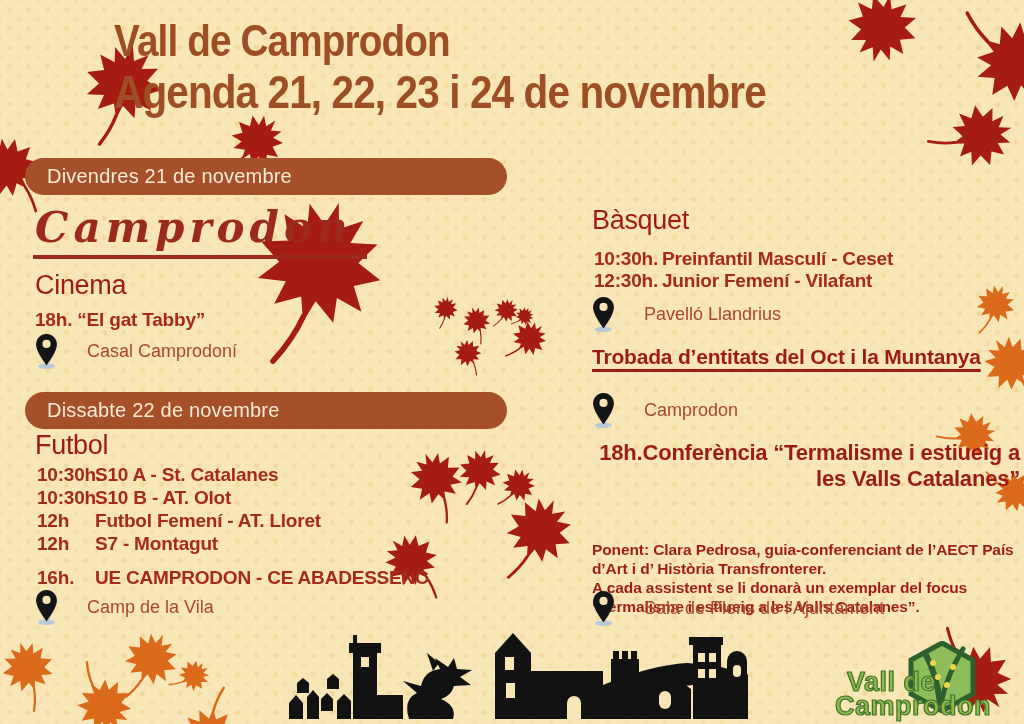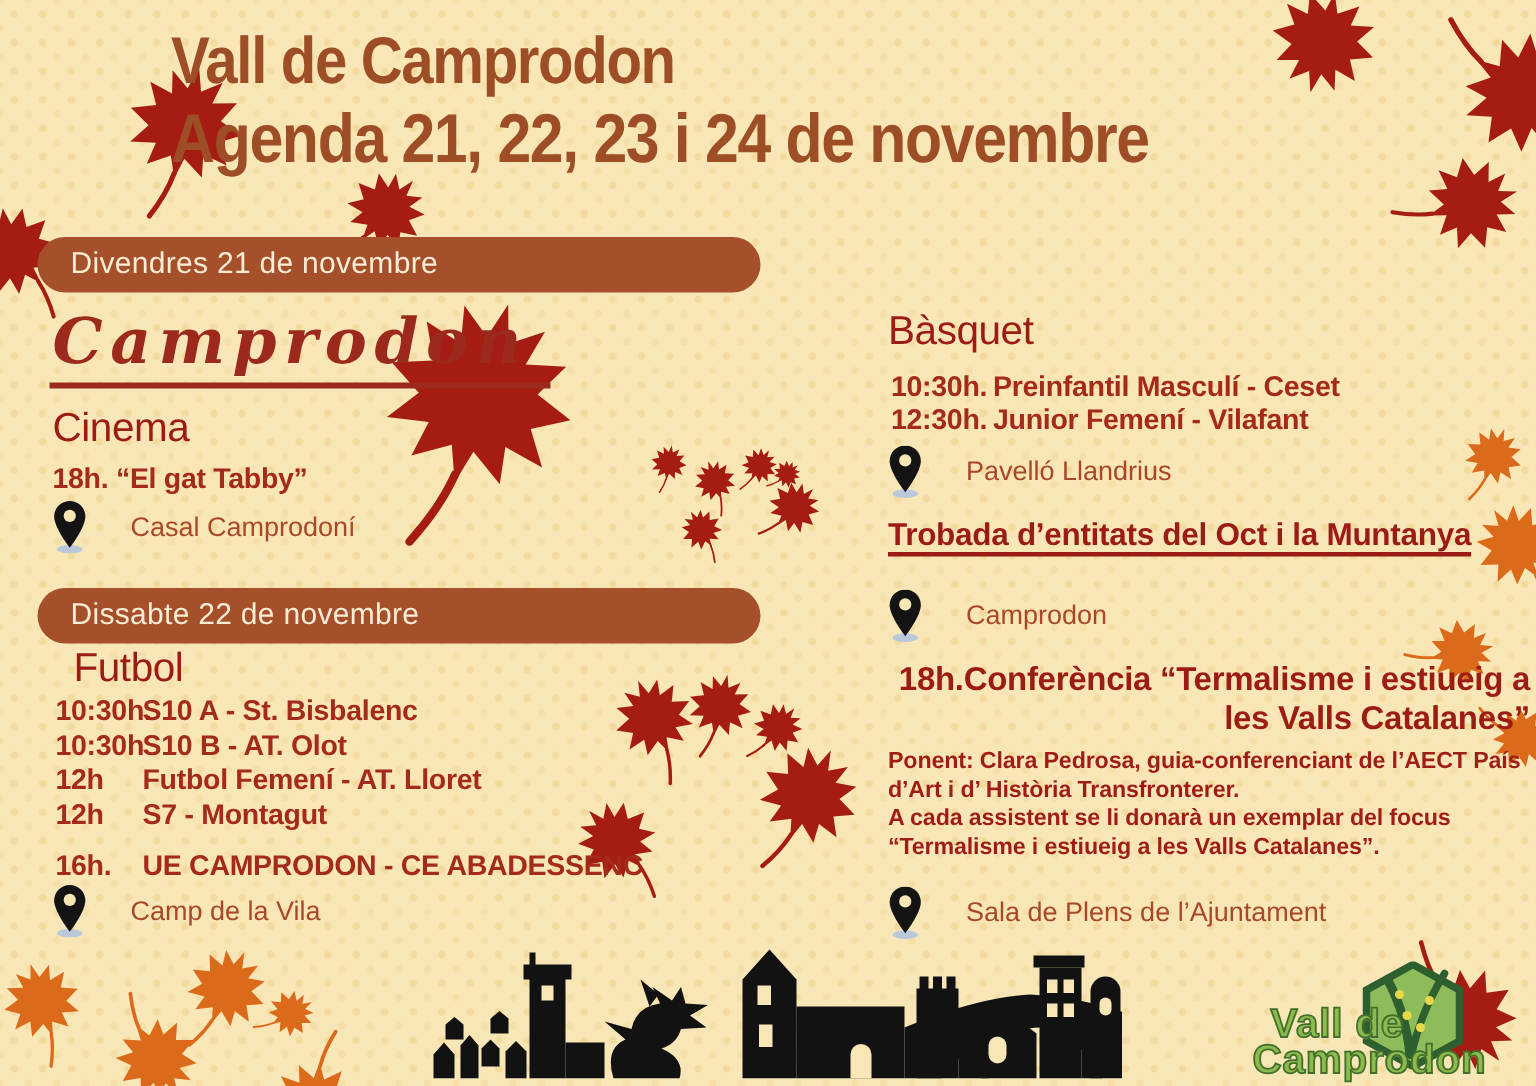--- a/index.html
+++ b/index.html
@@ -42,21 +42,21 @@
   .mrow{display:flex;font-size:19px;font-weight:700;color:#a42a1c;letter-spacing:-.2px;line-height:23px;}
   .mtime{flex:none;width:58px;}
   .col-right .mtime{width:68px;}
   .locrow{display:flex;align-items:center;gap:29px;font-size:18px;color:#a8482b;}
   .locrow svg{flex:none;}
   .trobada{
     font-size:21px;font-weight:700;color:#9b1b15;letter-spacing:-.2px;
     text-decoration:underline;text-decoration-thickness:3px;text-underline-offset:5px;
   }
   .conf-title{font-size:22px;font-weight:700;color:#9b1b15;line-height:1.2;letter-spacing:-.2px;text-align:right;}
-  .conf-body{font-size:15.5px;font-weight:700;color:#9e1d17;line-height:1.22;letter-spacing:-.1px;}
+  .conf-body{font-size:15.5px;font-weight:700;color:#9e1d17;line-height:1.22;letter-spacing:-.1px;margin-top:42px;}
   .conf-body p{margin:0;}
   
   .leaf{position:absolute;color:#a51d12;}
   .leaf.orange{color:#dc6a1b;}
   
   .skyline{position:absolute;left:283px;top:627px;}
   
   .logo{position:absolute;left:835px;top:643px;width:185px;height:80px;}
   .logo .hex{position:absolute;left:72px;top:-2px;}
   .logo .l1,.logo .l2{
@@ -190,25 +190,25 @@
     <div class="abs ev" style="top:151px;left:10px">18h. “El gat Tabby”</div>
     <div class="abs locrow" style="top:176px;left:10px">
       <svg width="23" height="35" viewBox="0 0 24 37">
           <use href="#pin"></use>
         </svg>
       <span>Casal Camprodoní</span>
     </div>
 
     <div class="pill abs" style="top:234px">Dissabte 22 de novembre</div>
 
-    <div class="abs h-red" style="top:272px;left:24px">Futbol</div>
+    <div class="abs h-red" style="top:272px;left:10px">Futbol</div>
 
     <div class="abs mrow" style="top:305px;left:12px">
       <span class="mtime">10:30h.</span>
-      <span>S10 A - St. Bisbalenc</span>
+      <span>S10 A - St. Catalanes</span>
     </div>
     <div class="abs mrow" style="top:328px;left:12px">
       <span class="mtime">10:30h</span>
       <span>S10 B - AT. Olot</span>
     </div>
     <div class="abs mrow" style="top:351px;left:12px">
       <span class="mtime">12h</span>
       <span>Futbol Femení - AT. Lloret</span>
     </div>
     <div class="abs mrow" style="top:374px;left:12px">

